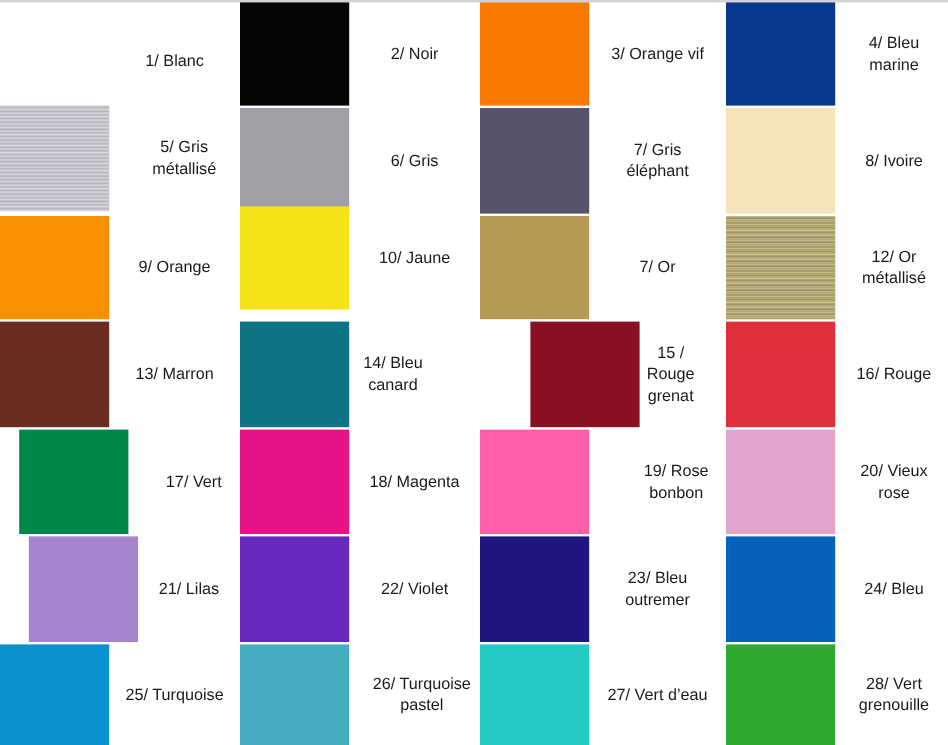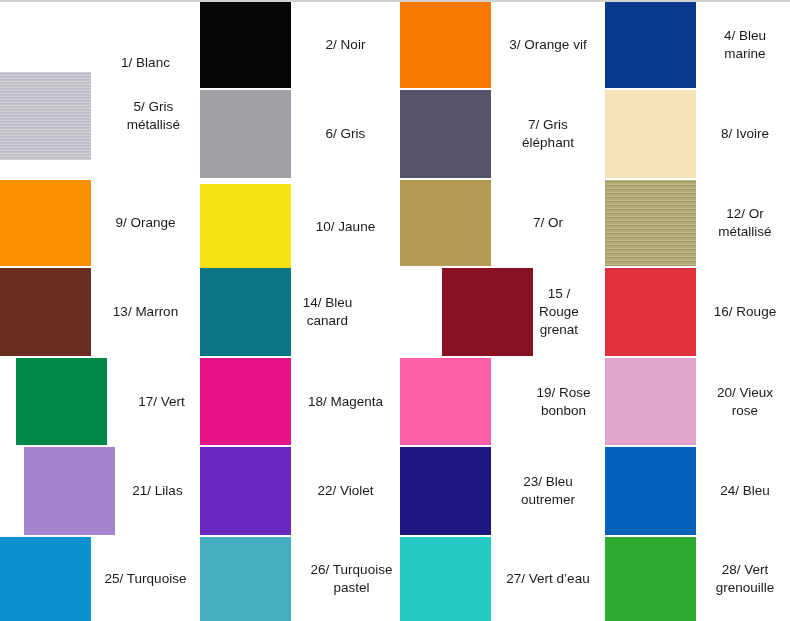--- a/index.html
+++ b/index.html
@@ -86,38 +86,38 @@
 
   
   .col-4 .swatch-label { padding-right: 2px; }
 </style>
 </head>
 <body>
 
 <div id="swatch-grid">
   <div class="top-rule"></div>
 
-<div class="swatch-cell col-1" style="left: 0px; top: 20px; width: 200px; height: 86px;">
+<div class="swatch-cell col-1" style="left: 0px; top: 8px; width: 200px; height: 86px;">
       <div class="swatch-chip" title="Blanc" style="background-color: rgb(255, 255, 255);"></div>
       <div class="swatch-label">1/ Blanc</div>
     </div>
     <div class="swatch-cell col-2" style="left: 200px; top: 2px; width: 200px; height: 86px; justify-content: center;">
       <div class="swatch-chip" title="Noir" style="background-color: rgb(5, 5, 5);"></div>
       <div class="swatch-label">2/ Noir</div>
     </div>
     <div class="swatch-cell col-3" style="left: 400px; top: 2px; width: 205px; height: 86px;">
       <div class="swatch-chip" title="Orange vif" style="background-color: rgb(249, 121, 0);"></div>
       <div class="swatch-label">3/ Orange vif</div>
     </div>
     <div class="swatch-cell col-4" style="left: 605px; top: 2px; width: 185px; height: 86px;">
       <div class="swatch-chip" title="Bleu marine" style="background-color: rgb(8, 57, 141);"></div>
       <div class="swatch-label">4/ Bleu
 marine</div>
     </div>
-    <div class="swatch-cell col-1" style="left: 0px; top: 72px; width: 216px; height: 88px; justify-content: center;">
+    <div class="swatch-cell col-1" style="left: 0px; top: 88px; width: 216px; height: 88px; justify-content: center;">
       <div class="swatch-chip metallic" title="Gris métallisé" style="background-color: rgb(188, 188, 196);"></div>
       <div class="swatch-label">5/ Gris
 métallisé</div>
     </div>
     <div class="swatch-cell col-2" style="left: 200px; top: 90px; width: 200px; height: 88px;">
       <div class="swatch-chip" title="Gris" style="background-color: rgb(160, 160, 166);"></div>
       <div class="swatch-label">6/ Gris</div>
     </div>
     <div class="swatch-cell col-3" style="left: 400px; top: 90px; width: 205px; height: 88px;">
       <div class="swatch-chip" title="Gris éléphant" style="background-color: rgb(85, 84, 107);"></div>
@@ -125,21 +125,21 @@
 éléphant</div>
     </div>
     <div class="swatch-cell col-4" style="left: 605px; top: 90px; width: 185px; height: 88px;">
       <div class="swatch-chip" title="Ivoire" style="background-color: rgb(247, 227, 184);"></div>
       <div class="swatch-label">8/ Ivoire</div>
     </div>
     <div class="swatch-cell col-1" style="left: 0px; top: 180px; width: 200px; height: 86px;">
       <div class="swatch-chip" title="Orange" style="background-color: rgb(249, 144, 0);"></div>
       <div class="swatch-label">9/ Orange</div>
     </div>
-    <div class="swatch-cell col-2" style="left: 200px; top: 184px; width: 200px; height: 86px;">
+    <div class="swatch-cell col-2" style="left: 200px; top: 172px; width: 200px; height: 86px;">
       <div class="swatch-chip" title="Jaune" style="background-color: rgb(245, 226, 23);"></div>
       <div class="swatch-label">10/ Jaune</div>
     </div>
     <div class="swatch-cell col-3" style="left: 400px; top: 180px; width: 205px; height: 86px;">
       <div class="swatch-chip" title="Or" style="background-color: rgb(180, 154, 83);"></div>
       <div class="swatch-label">7/ Or</div>
     </div>
     <div class="swatch-cell col-4" style="left: 605px; top: 180px; width: 185px; height: 86px;">
       <div class="swatch-chip metallic-gold" title="Or métallisé" style="background-color: rgb(171, 162, 113);"></div>
       <div class="swatch-label">12/ Or

